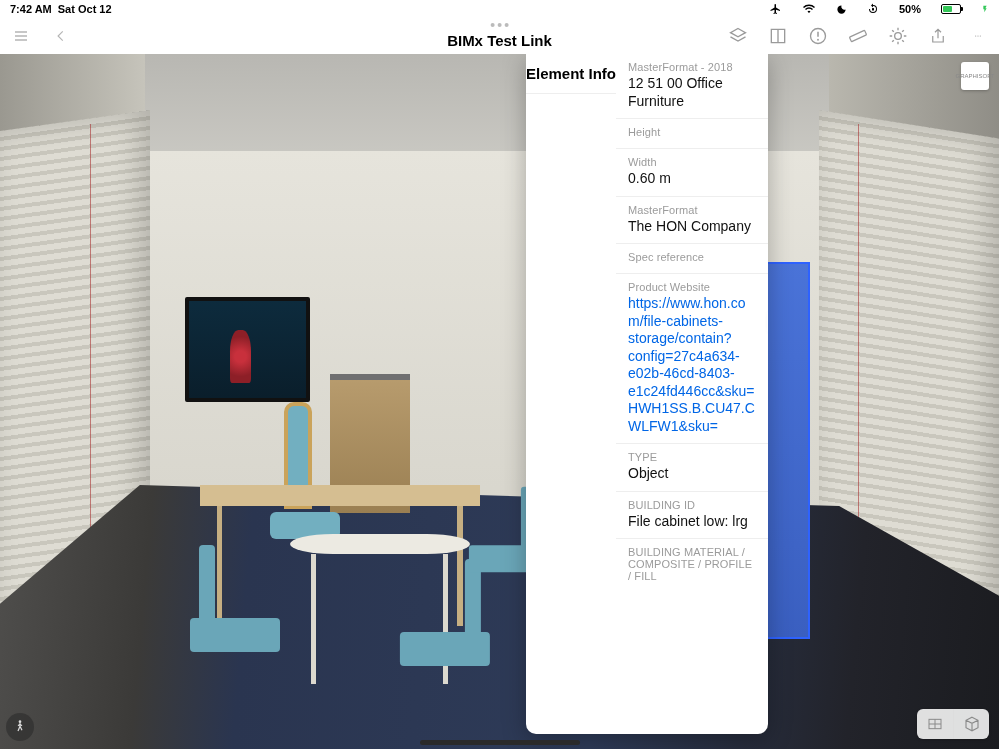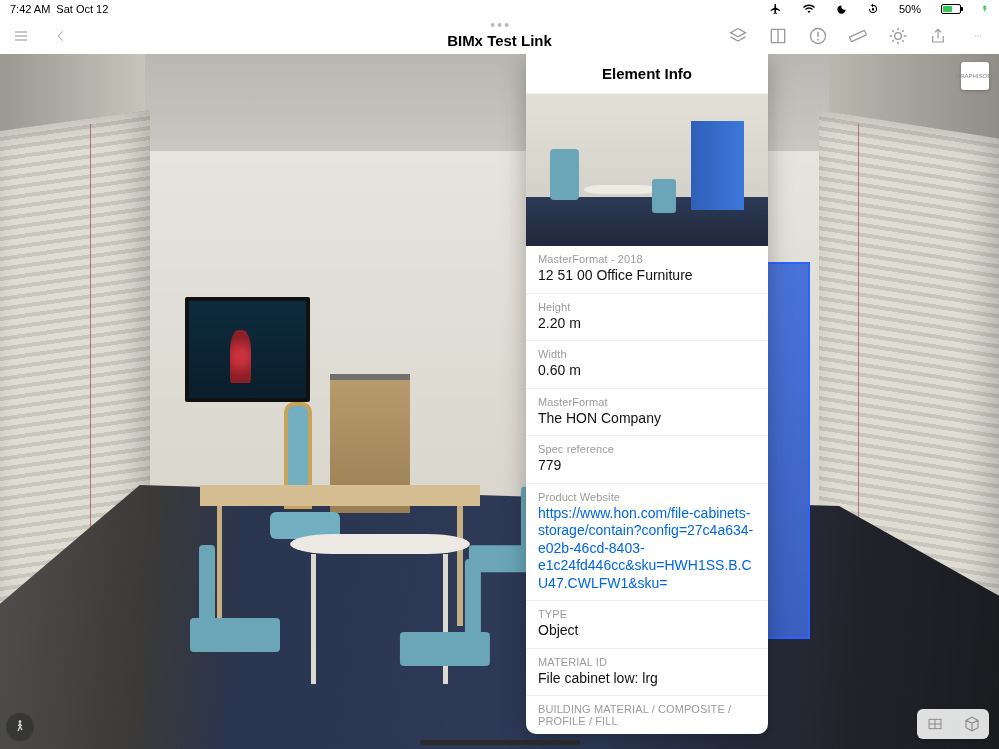--- a/index.html
+++ b/index.html
@@ -3,21 +3,21 @@
 <meta charset="utf-8">
 <style>
   * { box-sizing: border-box; margin: 0; padding: 0; }
   html, body { width: 999px; height: 749px; overflow: hidden; font-family: -apple-system, "Helvetica Neue", Arial, sans-serif; }
   body { background: #fff; }
 
   
   .status-bar {
     height: 18px;
     display: flex; align-items: center; justify-content: space-between;
-    padding: 0 10px; font-size: 11px; font-weight: 400; color: #000;
+    padding: 0 10px; font-size: 11px; font-weight: 700; color: #000;
   }
   .status-left { display:flex; gap:6px; align-items: center; }
   .status-right { display:flex; gap:20px; align-items: center; }
   .sb-icon { display:inline-flex; align-items:center; justify-content:center; }
   .battery { display:inline-flex; align-items:center; gap:1px; }
   .battery .body { width:20px; height:10px; border:1px solid #000; border-radius:2px; position:relative; }
   .battery .body::after { content:""; position:absolute; right:-3px; top:2px; width:2px; height:4px; background:#000; border-radius:0 1px 1px 0; }
   .battery .fill { position:absolute; left:1px; top:1px; bottom:1px; width:50%; background:#34c759; border-radius:1px; }
 
   
@@ -116,21 +116,21 @@
   .bottom-right .btn + .btn { border-left:1px solid #ddd; }
   .logo-chip { position:absolute; right:10px; top:8px; width:28px; height:28px; background:#fff; border-radius:3px; box-shadow:0 1px 3px rgba(0,0,0,.25); font-size:6px; color:#888; display:flex; align-items:center; justify-content:center; }
 
   .home-indicator { position:absolute; left:50%; bottom:4px; transform:translateX(-50%); width:160px; height:5px; border-radius:3px; background:#2a2a2a; }
 
   
   .popover {
     position:absolute; top:0; left:526px; width:242px; height:680px;
     background:#fff; border-radius:0 0 10px 10px;
     box-shadow: 0 6px 24px rgba(0,0,0,.28);
-    display:flex; flex-direction:column; overflow:hidden;
+    display:flex; flex-direction:row; overflow:hidden;
   }
   .popover .arrow {
     position:absolute; right:-9px; top:258px; width:0;height:0;
     border-top:10px solid transparent; border-bottom:10px solid transparent; border-left:10px solid #fff;
     filter: drop-shadow(2px 0 2px rgba(0,0,0,.12));
   }
   .popover-header { height:40px; display:flex; align-items:center; justify-content:center; font-size:15px; font-weight:600; border-bottom:1px solid #eee; }
   .popover-thumb { height:152px; background:#c7c5bc; position:relative; overflow:hidden; }
   .thumb-room { position:absolute; inset:0; }
   .thumb-room .twall { position:absolute; left:0; right:0; top:0; bottom:30%; background:linear-gradient(180deg,#e2e0d7,#d4d2c8);}
@@ -332,44 +332,42 @@
           <div class="tlock"></div>
       </div>
     </div>
     <div class="popover-body" id="popover-body">
         <div class="field">
           <div class="label">MasterFormat - 2018</div>
           <div class="value">12 51 00 Office Furniture</div>
         </div>
         <div class="field">
           <div class="label">Height</div>
-          <div class="value">2.20 m</div>
         </div>
         <div class="field">
           <div class="label">Width</div>
           <div class="value">0.60 m</div>
         </div>
         <div class="field">
           <div class="label">MasterFormat</div>
           <div class="value">The HON Company</div>
         </div>
         <div class="field">
           <div class="label">Spec reference</div>
-          <div class="value">779</div>
         </div>
         <div class="field">
           <div class="label">Product Website</div>
           <div class="value link">https://www.hon.com/file-cabinets-storage/contain?config=27c4a634-e02b-46cd-8403-e1c24fd446cc&amp;sku=HWH1SS.B.CU47.CWLFW1&amp;sku=</div>
         </div>
         <div class="field">
           <div class="label">TYPE</div>
           <div class="value">Object</div>
         </div>
         <div class="field">
-          <div class="label">MATERIAL ID</div>
+          <div class="label">BUILDING ID</div>
           <div class="value">File cabinet low: lrg</div>
         </div>
         <div class="field cut">
           <div class="label">BUILDING MATERIAL / COMPOSITE / PROFILE / FILL</div>
         </div>
       </div>
   </div>
 
   <div class="home-indicator"></div>
 </div>

